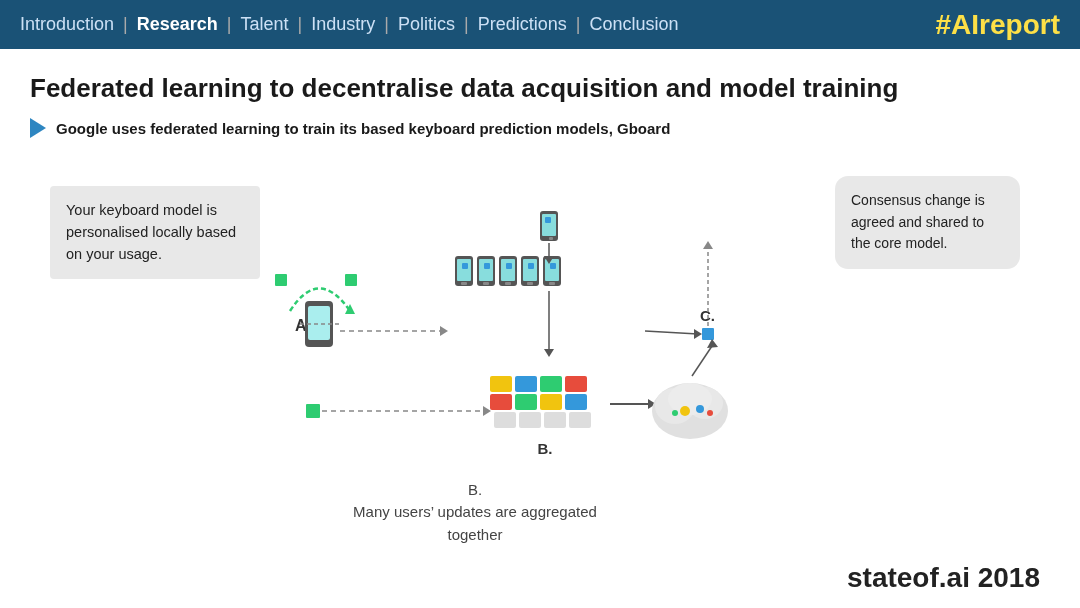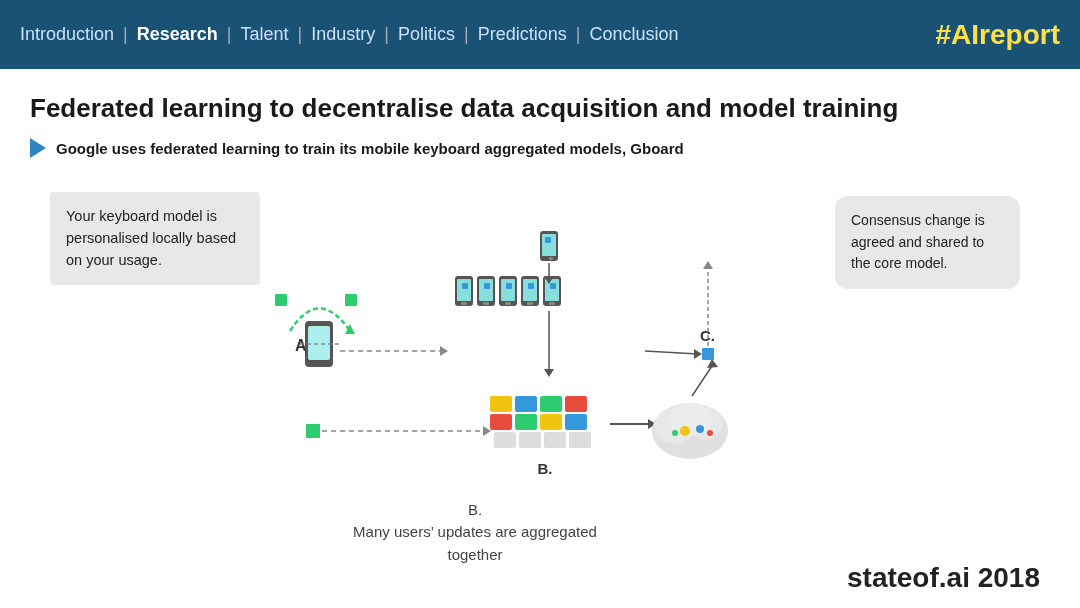--- a/index.html
+++ b/index.html
@@ -13,21 +13,21 @@
     }
 
     
     #header {
       background: #1a5276;
       color: #fff;
       padding: 10px 20px;
       display: flex;
       align-items: center;
       justify-content: space-between;
-      height: 69px;
+      height: 49px;
     }
     #nav {
       font-size: 18px;
       color: #cce0f5;
     }
     #nav span.active {
       color: #fff;
       font-weight: bold;
     }
     #nav span.sep {
@@ -75,21 +75,21 @@
       position: relative;
       width: 1020px;
       height: 390px;
       margin: 0 auto;
     }
 
     
     #box-a {
       position: absolute;
       left: 20px;
-      top: 16px;
+      top: 30px;
       width: 210px;
       background: #e8e8e8;
       border-radius: 4px;
       padding: 14px 16px;
       font-size: 14.5px;
       color: #222;
       line-height: 1.5;
     }
 
     
@@ -156,21 +156,21 @@
     <span class="sep"> | </span>
     <span style="color:#cce0f5;">Conclusion</span>
   </div>
   <div id="hashtag">#AIreport</div>
 </div>
 
 <div id="main">
   <div id="title">Federated learning to decentralise data acquisition and model training</div>
   <div id="subtitle-row">
     <div id="triangle"></div>
-    <div id="subtitle">Google uses federated learning to train its mobile keyboard aggregated models, Gboard</div>
+    <div id="subtitle">Google uses federated learning to train its based keyboard prediction models, Gboard</div>
   </div>
 
   <div id="diagram">
 
     <div id="box-a">Your keyboard model is personalised locally based on your usage.</div>
 
     <div id="box-c">Consensus change is agreed and shared to the core model.</div>
 
     <svg id="diagram-svg" viewBox="0 0 550 370" xmlns="http://www.w3.org/2000/svg">
 

